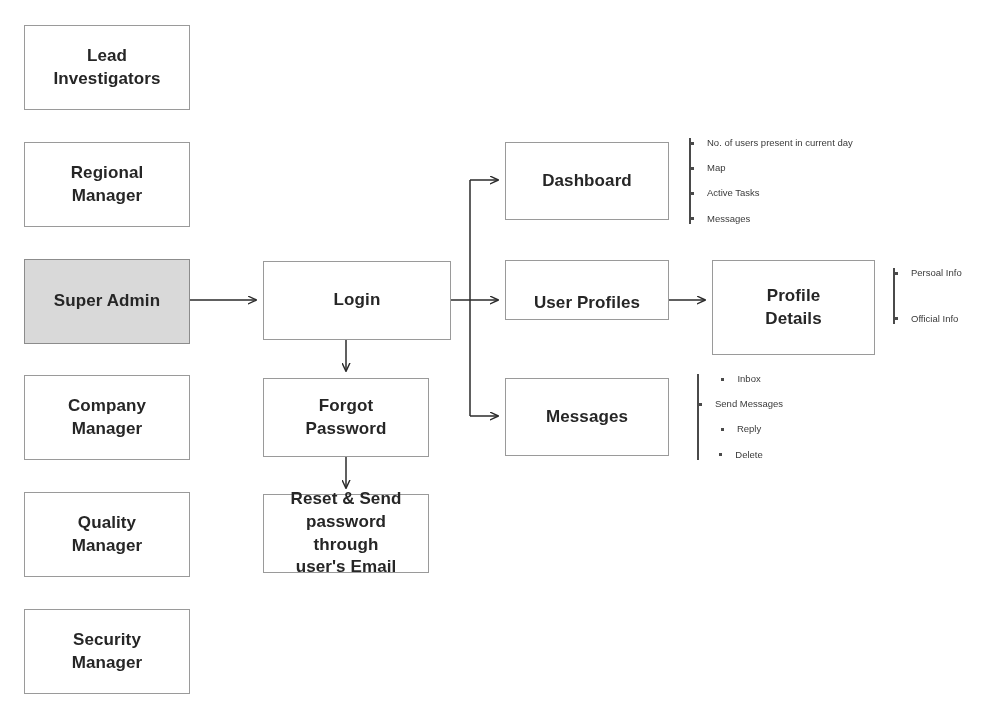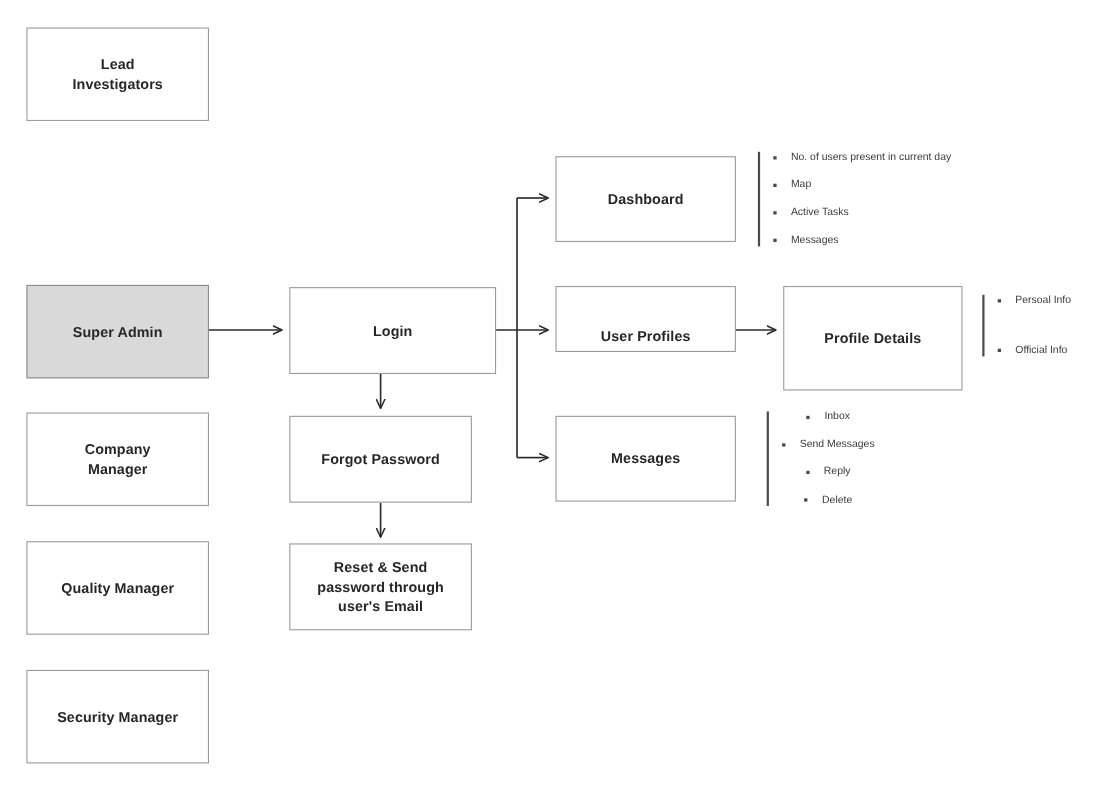--- a/index.html
+++ b/index.html
@@ -23,41 +23,40 @@
     position: absolute;
     box-sizing: border-box;
     border: 1px solid #9a9a9a;
     background: #ffffff;
     display: flex;
     align-items: center;
     justify-content: center;
     text-align: center;
     color: #262626;
     font-weight: bold;
-    font-size: 13px;
+    font-size: 17px;
     line-height: 1.35;
     letter-spacing: 0.1px;
     padding: 4px 24px;
   }
   .node.filled {
     background: #d9d9d9;
     border-color: #8c8c8c;
     text-align: center;
   }
   .node .node-label {
     display: block;
     width: 100%;
     white-space: pre-line;
   }
   
   .sublist {
     position: absolute;
     box-sizing: border-box;
     border-left: 2px solid #4a4a4a;
-    padding-left: 12px;
     display: flex;
     flex-direction: column;
     justify-content: space-between;
   }
   .sublist .bullet-row {
     display: flex;
     align-items: center;
     font-size: 9.5px;
     color: #3a3a3a;
     line-height: 1.1;
@@ -109,20 +108,23 @@
       <line x1="346" y1="457" x2="346" y2="488" marker-end="url(#arrowhead)"></line>
 
       <line x1="669" y1="300" x2="705" y2="300" marker-end="url(#arrowhead)"></line>
     </g>
   </svg>
 
   <div class="node" style="left:24px; top:25px; width:166px; height:85px;">
     <span class="node-label">Lead Investigators</span>
   </div>
 
+  <div class="node" style="left:24px; top:142px; width:166px; height:85px;">
+    <span class="node-label">Regional Manager</span>
+  </div>
 
   <div class="node filled" style="left:24px; top:259px; width:166px; height:85px;">
     <span class="node-label">Super Admin</span>
   </div>
 
   <div class="node" style="left:24px; top:492px; width:166px; height:85px;">
     <span class="node-label">Quality Manager</span>
   </div>
 
   <div class="node" style="left:24px; top:375px; width:166px; height:85px;">

